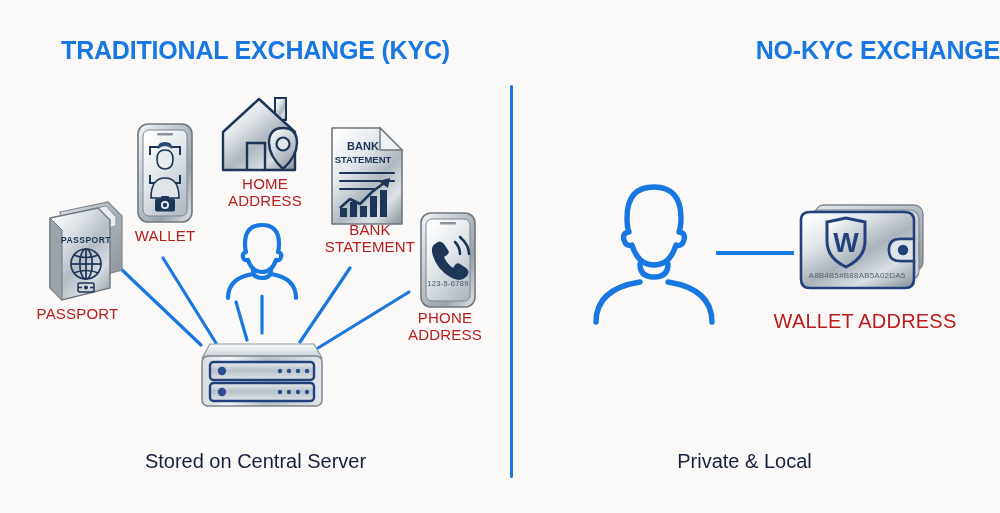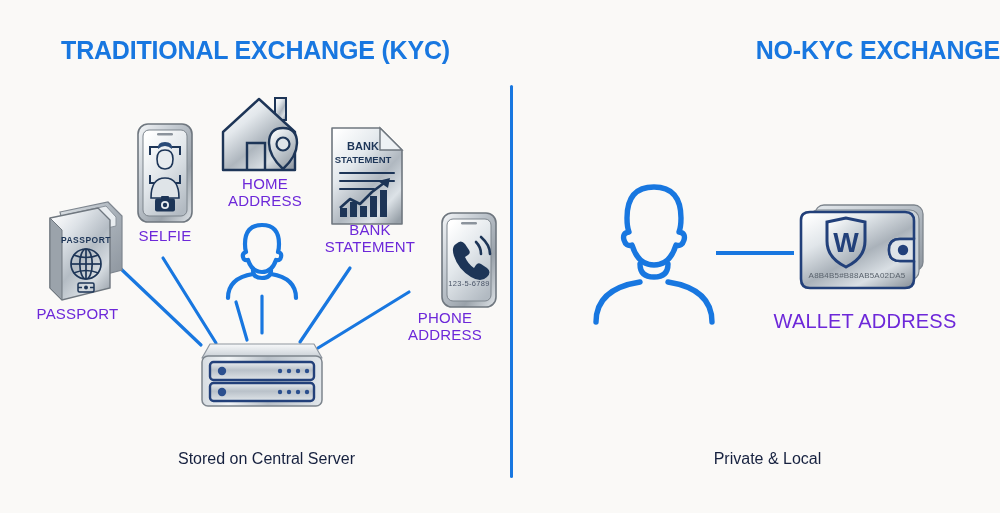--- a/index.html
+++ b/index.html
@@ -30,35 +30,34 @@
     position:absolute;
     left:510px;top:85px;
     width:3px;height:393px;
     background:#1877e0;
     border-radius:2px;
   }
 
   
   .caption{
     position:absolute;
-    font-size:16px;
+    font-size:20px;
     color:#16213f;
     white-space:nowrap;
     text-align:center;
-    margin-left:11px;
   }
   #caption-left{left:0;top:450px;width:511px;}
-  #caption-right{left:512px;top:450px;width:489px;}
+  #caption-right{left:500px;top:450px;width:489px;}
 
   
   .icon-label{
     position:absolute;
     font-size:15px;
     font-weight:500;
-    color:#6d28d9;
+    color:#b91c1c;
     line-height:1.13;
     text-align:center;
     white-space:pre-line;
     letter-spacing:0.2px;
   }
 
   
   svg.wires{position:absolute;left:0;top:0;width:1000px;height:513px;overflow:visible;}
 
   
@@ -169,21 +168,21 @@
       <path d="M19 78 q0 -20 14 -20 q14 0 14 20 Z" fill="#dfe4e8" stroke="#1d3557" stroke-width="1.6"></path>
 
       <g transform="translate(33,84)">
         <rect x="-10" y="-5.5" width="20" height="13" rx="2" fill="#1d3557"></rect>
         <rect x="-4" y="-8" width="8" height="3.5" rx="1" fill="#1d3557"></rect>
         <circle cx="0" cy="1" r="4" fill="#e8ecef"></circle>
         <circle cx="0" cy="1" r="2.2" fill="#1d3557"></circle>
       </g>
     </svg>
   </div>
-  <div class="icon-label" style="left:105px;top:228px;width:120px;">SELFIE</div>
+  <div class="icon-label" style="left:105px;top:228px;width:120px;">WALLET</div>
 
   <div class="icon" style="left:215px;top:88px;">
     <svg width="100" height="98" viewBox="0 0 100 98">
       <defs>
         <linearGradient id="gHouse" x1="0.1" y1="0" x2="0.9" y2="1">
           <stop offset="0%" stop-color="#ffffff"></stop>
             <stop offset="30%" stop-color="#e3e8ec"></stop>
           <stop offset="58%" stop-color="#aeb6be"></stop>
             <stop offset="80%" stop-color="#d8dee3"></stop>
           <stop offset="100%" stop-color="#959da6"></stop>
@@ -237,21 +236,21 @@
         <rect x="54" y="66" width="7" height="27"></rect>
       </g>
 
       <polyline points="14,84 24,75 34,80 46,68 62,56" fill="none" stroke="#1d3557" stroke-width="2.6" stroke-linejoin="round"></polyline>
       <polygon points="64,54 52,57 62,64" fill="#1d3557"></polygon>
     </svg>
   </div>
   <div class="icon-label" style="left:305px;top:222px;width:130px;">BANK
 STATEMENT</div>
 
-  <div class="icon" style="left:436px;top:210px;">
+  <div class="icon" style="left:415px;top:210px;">
     <svg width="66" height="102" viewBox="0 0 66 102">
       <rect x="6" y="3" width="54" height="94" rx="10" fill="url(#gPhoneBody)" stroke="#6f777f" stroke-width="1.6"></rect>
       <rect x="11" y="9" width="44" height="82" rx="6" fill="url(#gPhoneScreen)" stroke="#7d858d" stroke-width="1"></rect>
       <rect x="25" y="12" width="16" height="2.4" rx="1.2" fill="#8b939c"></rect>
 
       <path d="M20 34 q5 -5 9 0 l4 6 q2 3 -1 5 l-3 2 q3 7 9 11 l2 -3 q2 -3 5 -1 l6 4 q5 4 0 9 q-6 6 -16 0 q-13 -8 -17 -21 q-3 -9 2 -12 Z" fill="#1d3557"></path>
 
       <g fill="none" stroke="#1d3557" stroke-width="2.6" stroke-linecap="round">
         <path d="M40 32 q5 5 5 12"></path>
         <path d="M45 27 q9 8 9 17"></path>

